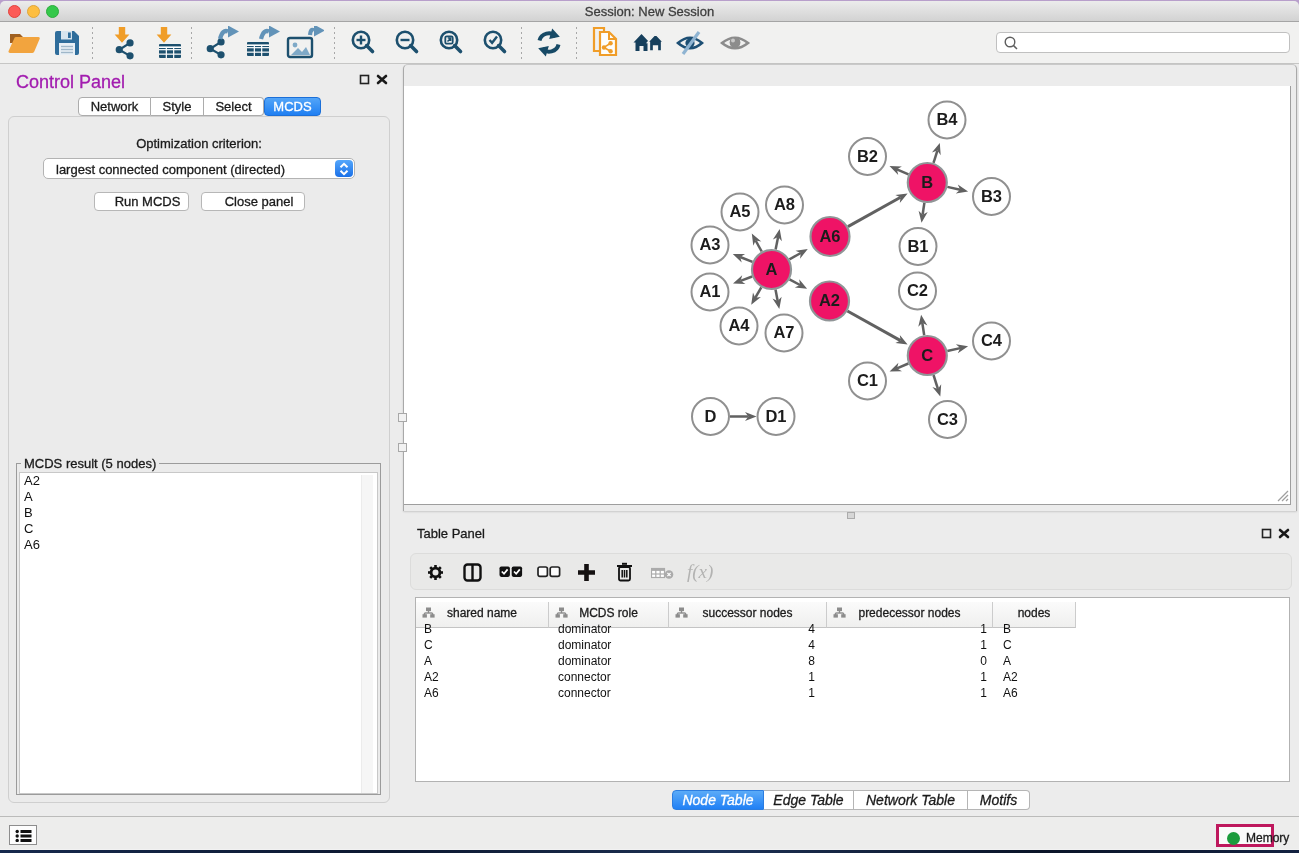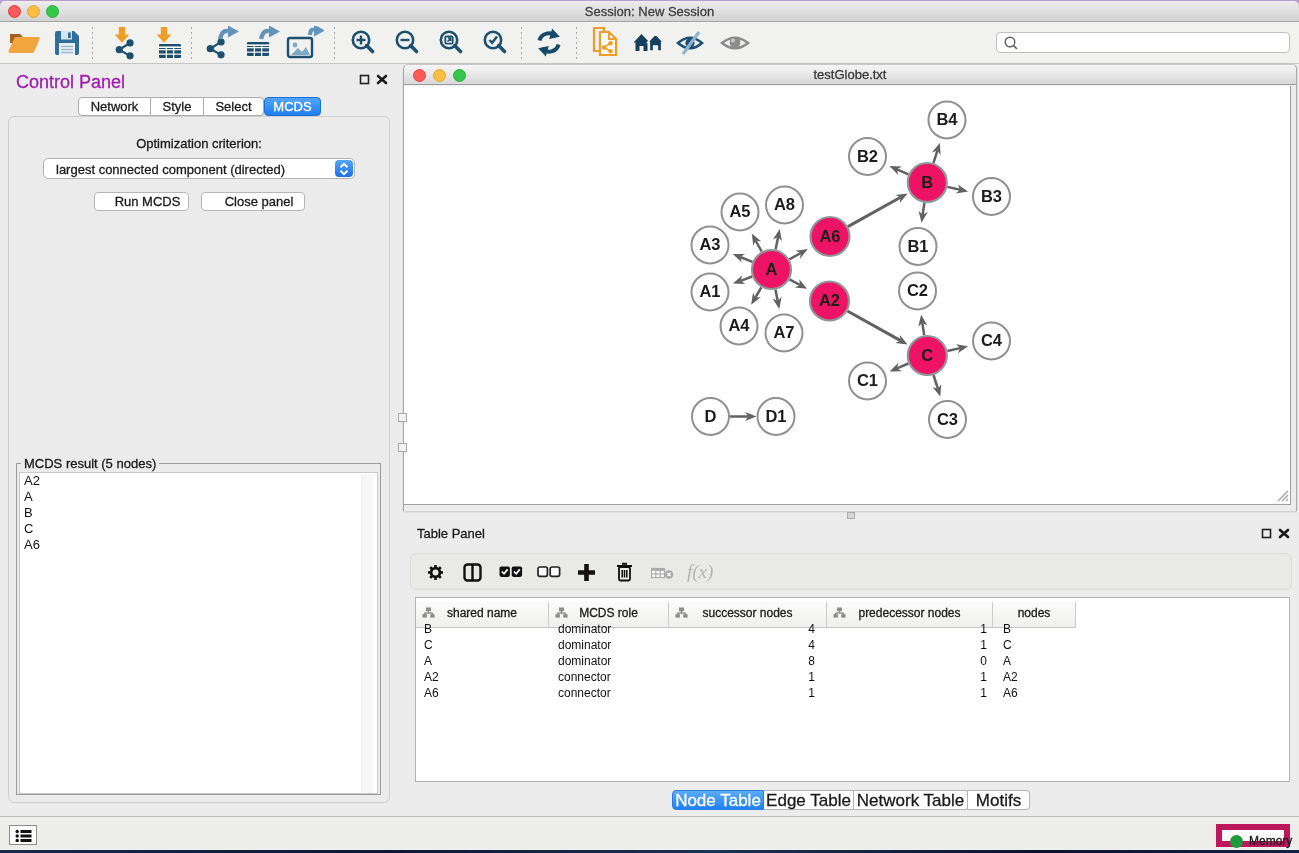--- a/index.html
+++ b/index.html
@@ -57,29 +57,29 @@
 #tbar { left:7px; top:33px; width:882px; height:37px; background:#e9e9e8;
   border:1px solid #dcdcdb; border-radius:6px; }
 #ttable { left:12px; top:77px; width:875px; height:185px; background:#fff;
   border:1px solid #b2b2b2; }
 .hcell { position:absolute; top:4px; height:26px;
   background:linear-gradient(#fbfbfb,#efefee); border-right:1px solid #cccccc;
   border-bottom:1px solid #c4c4c4; font-size:12px; color:#1c1c1c; }
 .hcell .lbl { position:absolute; top:4px; width:100%; text-align:center; }
 .trow { position:absolute; font-size:12px; color:#111; height:16px; line-height:16px; }
 .bt { top:270px; height:20px; background:#fff; border:1px solid #b5b5b5;
-  font-size:17px; color:#1b1b1b; text-align:center; line-height:19px; }
+  font-size:14px; color:#1b1b1b; text-align:center; line-height:19px;font-style:italic; }
 #bt-node { background:linear-gradient(#5babf8,#2080f5); color:#fff; border:1px solid #2b7de0;
   border-radius:4px 0 0 4px; }
 #statusbar { left:0; top:816px; width:1299px; height:33px; background:#ededec;
   border-top:1px solid #bbbbba; }
 #sicon { position:absolute; left:9px; top:8px; width:28px; height:20px; background:#fdfdfd;
   border:1px solid #8d8d8d; }
-#memory { position:absolute; left:1216px; top:7px; width:74px; height:23px; background:#fafafa;
-  border:6px solid #be185d; font-size:12px; color:#1b1b1b; }
+#memory { position:absolute; left:1216px; top:7px; width:58px; height:23px; background:#fafafa;
+  border:3px solid #be185d; font-size:12px; color:#1b1b1b; }
 #darkstrip { left:0; top:849px; width:1299px; height:4px; border-top:1px solid #f2f2f2;
   background:linear-gradient(90deg,#16294d,#0c1830 30%,#1d3154 55%,#0a1428 80%,#132241); }
 </style>
 </head>
 <body>
 <div id="titlebar" class="abs">
 <div class="tl abs" style="left:8px;top:4px;background:#fc5b57;border:1px solid #e2423c"></div>
 <div class="tl abs" style="left:27px;top:4px;background:#fdbe41;border:1px solid #e0a53a"></div>
 <div class="tl abs" style="left:46px;top:4px;background:#35c84b;border:1px solid #2cad3c"></div>
 <div id="title">Session: New Session</div>
@@ -235,26 +235,20 @@
           <div class="it">A2</div>
           <div class="it">A</div>
           <div class="it">B</div>
           <div class="it">C</div>
           <div class="it">A6</div>
           <div id="mscroll"></div>
         </div>
       </fieldset>
 </div>
 <div id="gwin" class="abs">
-<div id="gtitle">
-<div class="tl abs" style="left:9px;top:4px;background:#fc5b57;border:1px solid #e2423c"></div>
-<div class="tl abs" style="left:29px;top:4px;background:#fdbe41;border:1px solid #e0a53a"></div>
-<div class="tl abs" style="left:49px;top:4px;background:#35c84b;border:1px solid #2cad3c"></div>
-<div class="t">testGlobe.txt</div>
-</div>
 <div id="gcanvas">
 <svg id="graph" width="887" height="418" viewBox="0 0 887 418">
 <line x1="357.7" y1="165.5" x2="351.6" y2="154.5" stroke="#616161" stroke-width="2.5"></line>
 <polygon points="347.8,147.5 357.3,155.4 351.6,154.5 349.3,159.8" fill="#616161"></polygon>
 <line x1="371.6" y1="163.4" x2="374.1" y2="150.9" stroke="#616161" stroke-width="2.5"></line>
 <polygon points="375.7,143.0 377.9,155.2 374.1,150.9 368.9,153.4" fill="#616161"></polygon>
 <line x1="348.5" y1="175.9" x2="336.2" y2="171.0" stroke="#616161" stroke-width="2.5"></line>
 <polygon points="328.8,168.1 341.1,168.0 336.2,171.0 337.7,176.6" fill="#616161"></polygon>
 <line x1="348.2" y1="190.5" x2="336.6" y2="194.8" stroke="#616161" stroke-width="2.5"></line>
 <polygon points="329.0,197.6 338.2,189.3 336.6,194.8 341.4,198.0" fill="#616161"></polygon>

